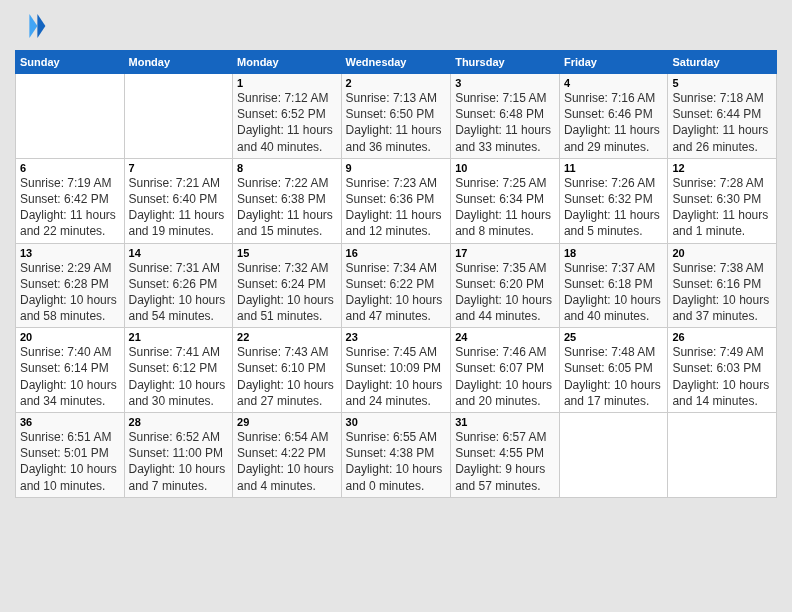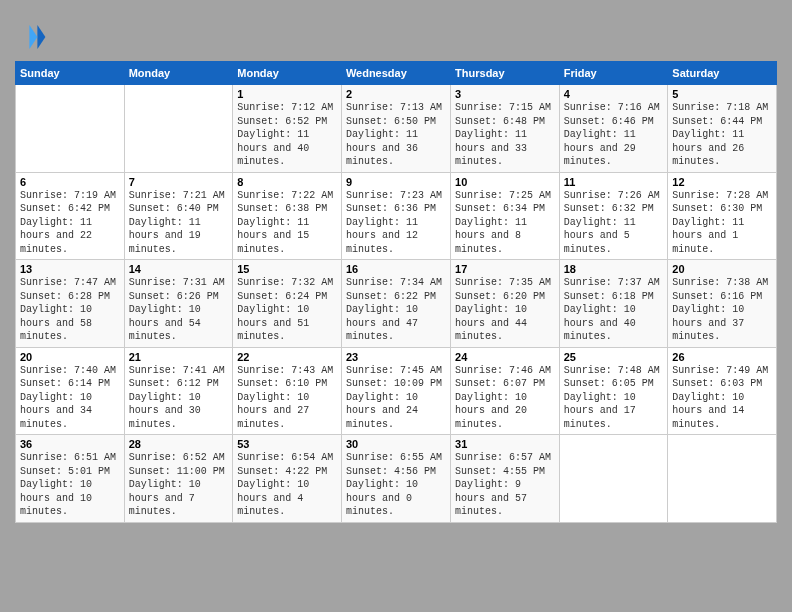--- a/index.html
+++ b/index.html
@@ -6,22 +6,22 @@
     body {
       font-family: Arial, sans-serif;
       background: #fff;
       width: 792px;
       height: 612px;
       overflow: hidden;
     }
     .page {
       width: 792px;
       height: 612px;
-      background: #a3a3a3;
-      padding: 21px 15px;
+      background: #e5e5e5;
+      padding: 10px 15px;
       position: relative;
     }
     .header {
       display: flex;
       justify-content: space-between;
       align-items: flex-start;
       margin-bottom: 8px;
     }
     .logo {
       display: flex;
@@ -77,24 +77,23 @@
     tbody tr:nth-child(odd) td {
       background: #f9f9f9;
     }
     .day-num {
       font-weight: bold;
       font-size: 11px;
       display: block;
       margin-bottom: 1px;
     }
     .day-info {
-      font-size: 10px;
+      font-size: 12px;
       color: #333;
       line-height: 1.35;
-      font-family: Liberation Mono, monospace;
     }
     .empty-cell {
       background: #fff !important;
     }
   </style>
 </head>
 <body>
 
 <div class="page">
   <div class="header">
@@ -204,21 +203,21 @@
           <td>
             <span class="day-num">12</span>
             <div class="day-info">Sunrise: 7:28 AM
 Sunset: 6:30 PM
 Daylight: 11 hours and 1 minute.</div>
           </td>
         </tr>
         <tr>
           <td>
             <span class="day-num">13</span>
-            <div class="day-info">Sunrise: 7:47 AM
+            <div class="day-info">Sunrise: 2:29 AM
 Sunset: 6:28 PM
 Daylight: 10 hours and 58 minutes.</div>
           </td>
           <td>
             <span class="day-num">14</span>
             <div class="day-info">Sunrise: 7:31 AM
 Sunset: 6:26 PM
 Daylight: 10 hours and 54 minutes.</div>
           </td>
           <td>
@@ -303,29 +302,29 @@
 Sunset: 5:01 PM
 Daylight: 10 hours and 10 minutes.</div>
           </td>
           <td>
             <span class="day-num">28</span>
             <div class="day-info">Sunrise: 6:52 AM
 Sunset: 11:00 PM
 Daylight: 10 hours and 7 minutes.</div>
           </td>
           <td>
-            <span class="day-num">53</span>
+            <span class="day-num">29</span>
             <div class="day-info">Sunrise: 6:54 AM
 Sunset: 4:22 PM
 Daylight: 10 hours and 4 minutes.</div>
           </td>
           <td>
             <span class="day-num">30</span>
             <div class="day-info">Sunrise: 6:55 AM
-Sunset: 4:56 PM
+Sunset: 4:38 PM
 Daylight: 10 hours and 0 minutes.</div>
           </td>
           <td>
             <span class="day-num">31</span>
             <div class="day-info">Sunrise: 6:57 AM
 Sunset: 4:55 PM
 Daylight: 9 hours and 57 minutes.</div>
           </td>
           <td class="empty-cell"></td>
           <td class="empty-cell"></td>

